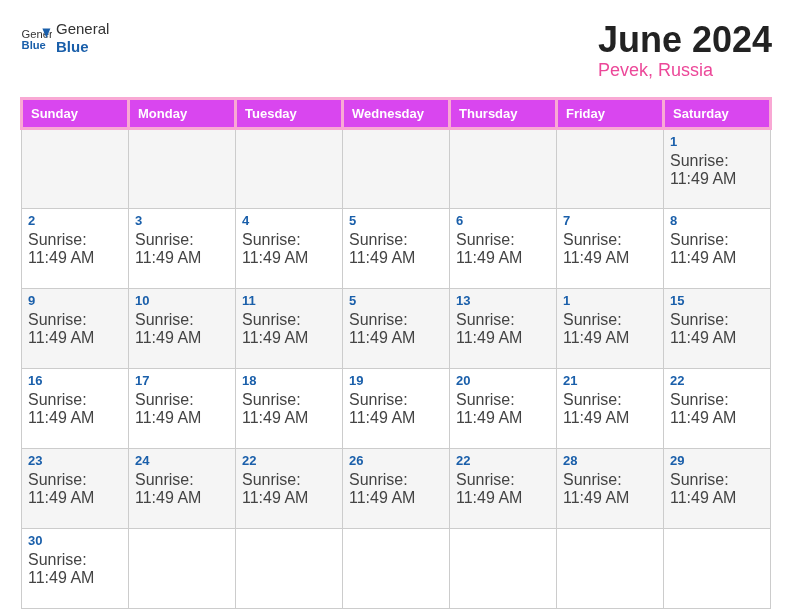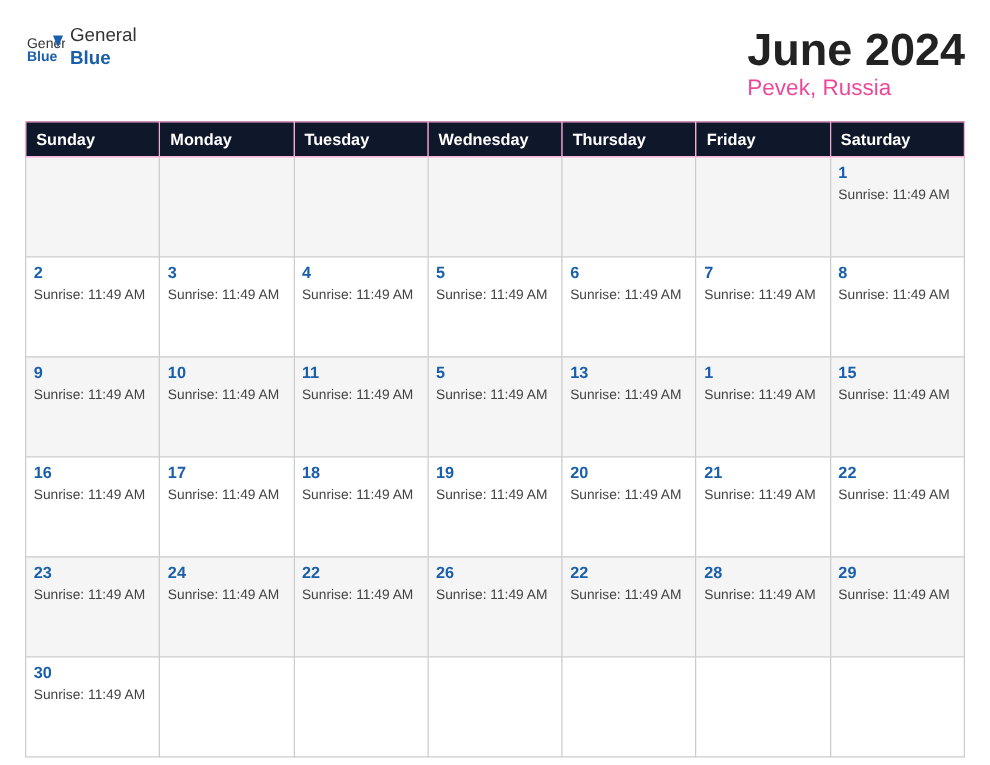--- a/index.html
+++ b/index.html
@@ -37,27 +37,27 @@
     .location-title {
       font-size: 18px;
       color: #ec4899;
     }
     .calendar {
       width: 100%;
       border-collapse: collapse;
       font-size: 12px;
     }
     .calendar thead th {
-      background: #0f172a;
+      background: #d946ef;
       color: #fff;
       padding: 6px 8px;
       text-align: left;
       font-size: 13px;
       font-weight: bold;
-      border: 1px solid #f9a8d4;
+      border: 3px solid #f9a8d4;
     }
     .calendar tbody td {
       border: 1px solid #ccc;
       vertical-align: top;
       padding: 4px 6px;
       height: 80px;
       background: #fff;
       width: calc(100% / 7);
     }
     .calendar tbody tr:nth-child(odd) td {
@@ -67,21 +67,21 @@
       background: #fff;
     }
     .day-number {
       font-size: 13px;
       font-weight: bold;
       color: #1a5faa;
       display: block;
       margin-bottom: 3px;
     }
     .sunrise-text {
-      font-size: 11px;
+      font-size: 16px;
       color: #444;
     }
     .empty-cell {
       background: #f5f5f5;
     }
     .last-row td {
       height: 70px;
     }
   </style>
 </head>

